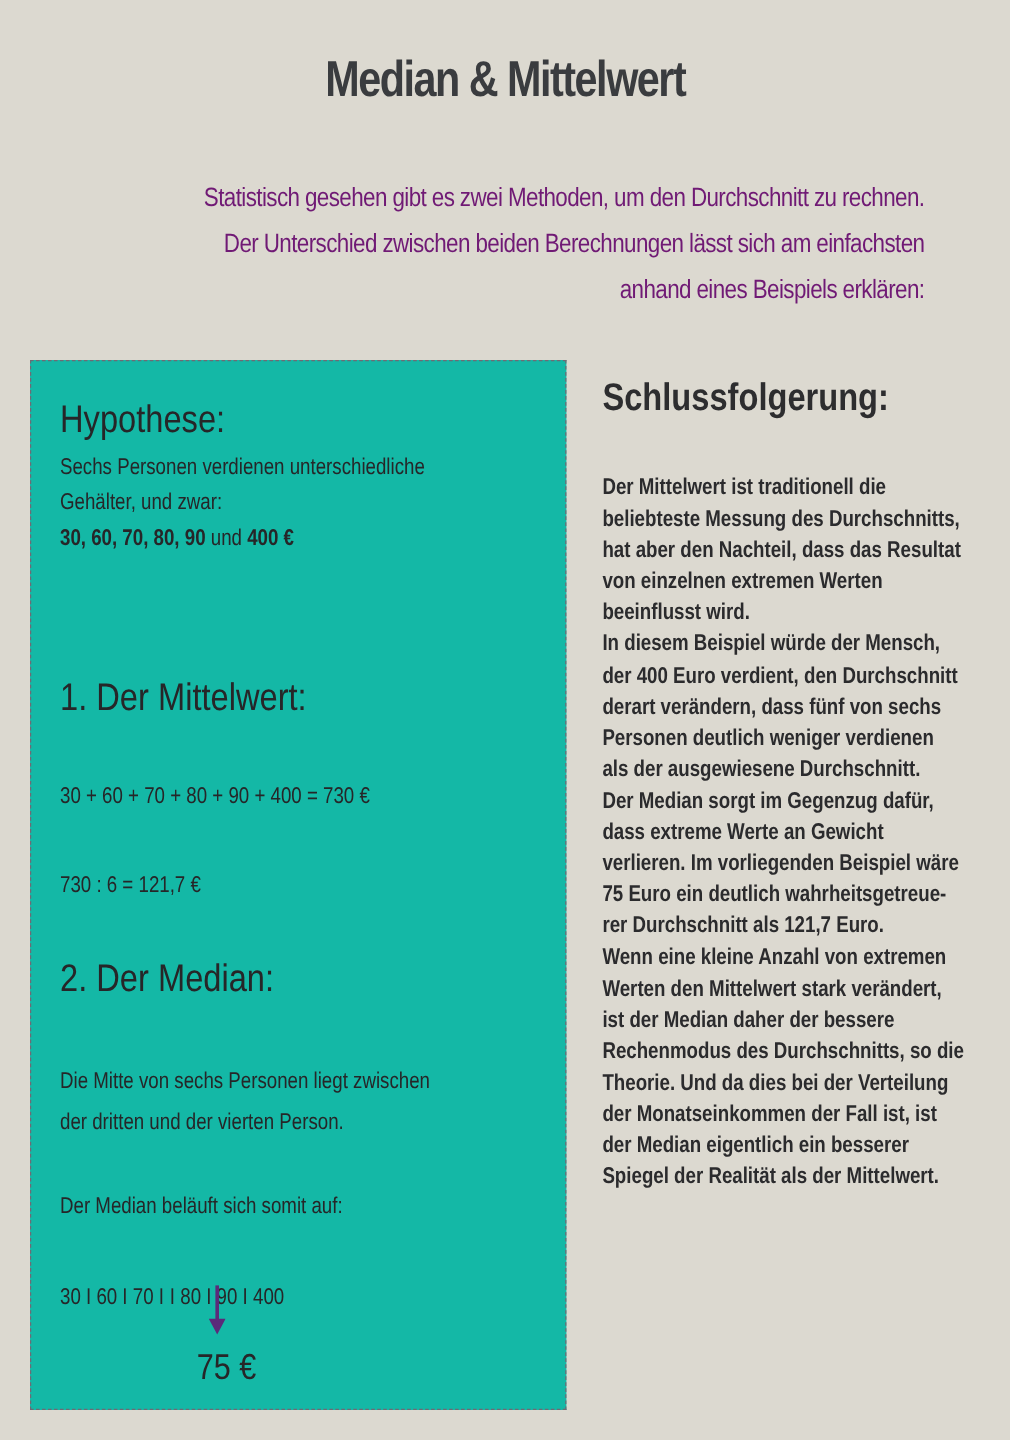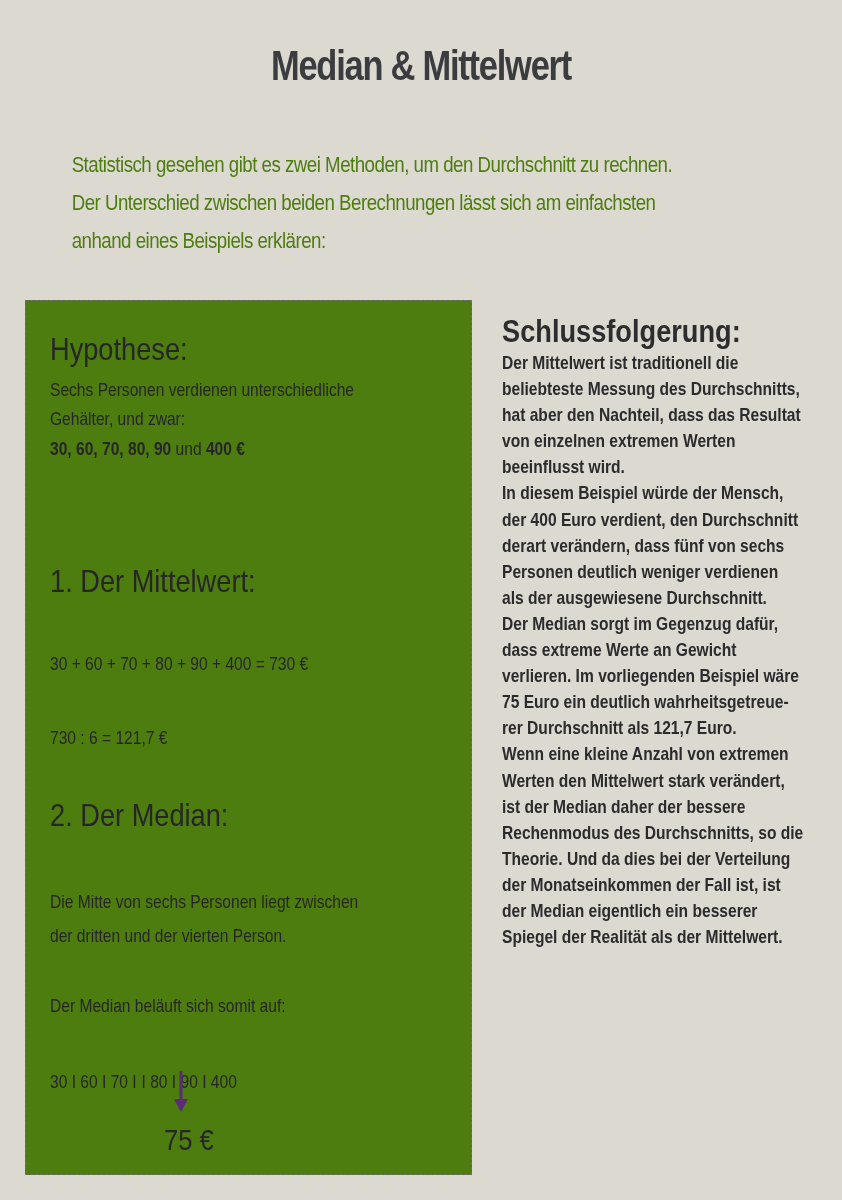--- a/index.html
+++ b/index.html
@@ -20,32 +20,32 @@
       font-family: "Liberation Sans", sans-serif;
       font-weight: bold;
       font-size: 42px;
       letter-spacing: -1.5px;
       color: #3a3c3f;
       transform: scaleX(0.82);
     }
     .intro {
       position: absolute;
       left: 10px; top: 146px; width: 822px;
-      text-align: left;
-      color: #4d7c0f;
+      text-align: right;
+      color: #701a75;
       font-size: 22px;
       line-height: 38px;
       letter-spacing: -0.6px;
     }
     .intro .line { display: block; white-space: nowrap; transform: scaleX(0.85); }
     .box {
       position: absolute;
       left: 25px; top: 300px;
       width: 447px; height: 875px;
-      background: #4d7c0f;
+      background: #14b8a6;
       border: 1.5px dashed #6f6a74;
     }
     .box .h {
       position: absolute;
       left: 24px;
       font-size: 32px;
       color: #262628;
       white-space: nowrap;
       transform-origin: left center;
       transform: scaleX(0.85);
@@ -83,20 +83,21 @@
     }
     .right .h {
       font-size: 32px;
       color: #2d2d2f;
       white-space: nowrap;
       transform-origin: left center;
       transform: scaleX(0.85);
       display: block;
     }
     .right .para {
+      margin-top: 44px;
     }
     .right .para .line {
       display: block;
       font-size: 19px;
       line-height: 26.1px;
       color: #2b2b2d;
       white-space: nowrap;
       transform-origin: left center;
       transform: scaleX(0.82);
     }

